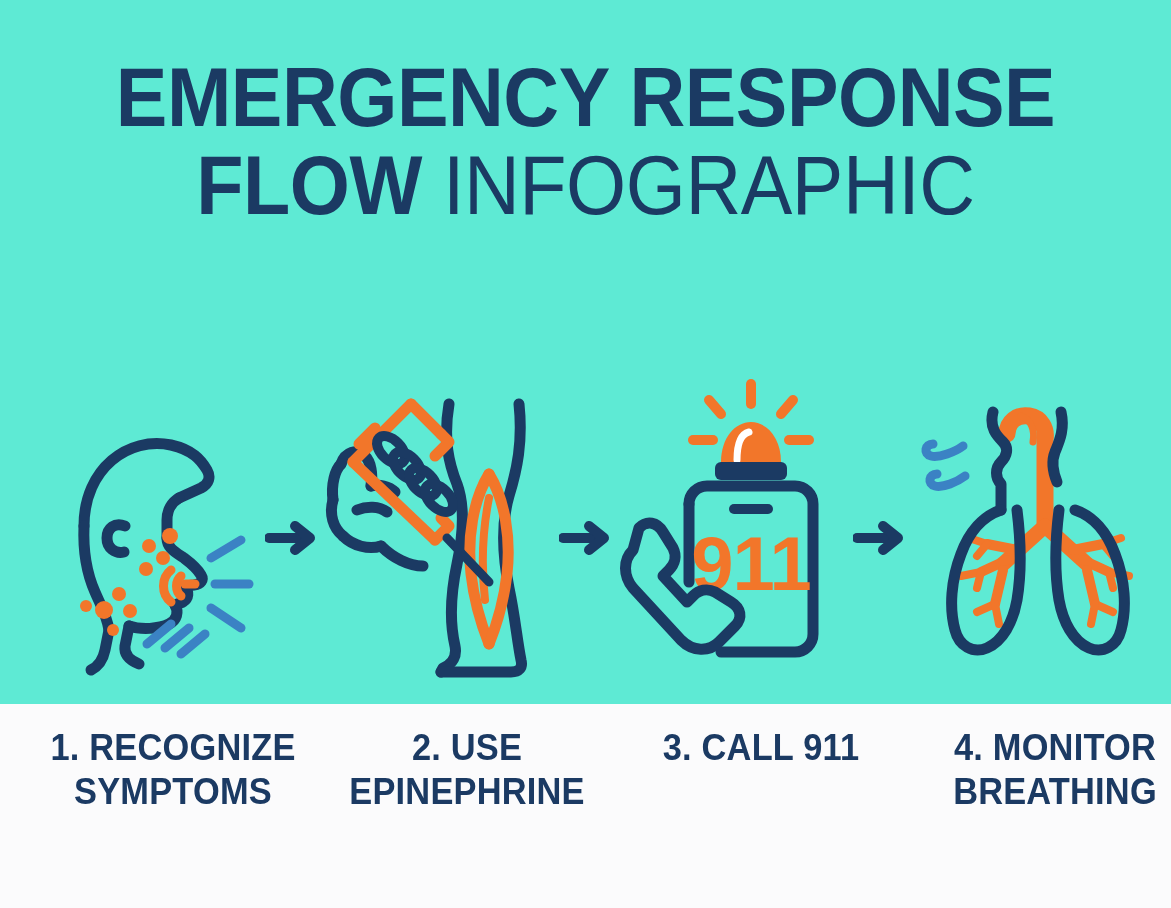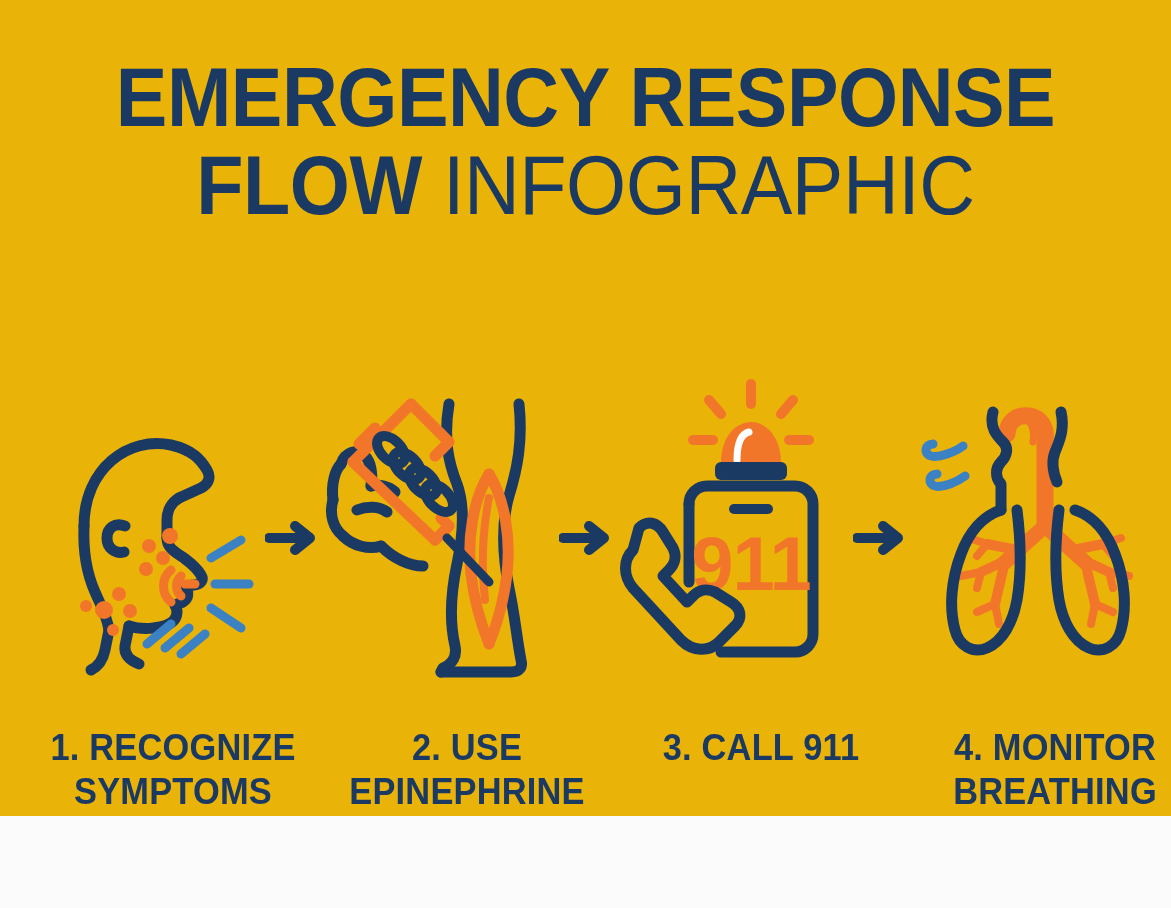--- a/index.html
+++ b/index.html
@@ -11,22 +11,22 @@
     height: 908px;
     background: #fbfbfc;
     font-family: "Liberation Sans", sans-serif;
     overflow: hidden;
     position: relative;
   }
 
   .canvas {
     position: relative;
     width: 1171px;
-    height: 816px;
-    background: #eab308;
+    height: 704px;
+    background: #5eead4;
   }
 
   
   .title-block {
     position: absolute;
     top: 56px;
     left: 0;
     width: 1171px;
     text-align: center;
     line-height: 0.98;

